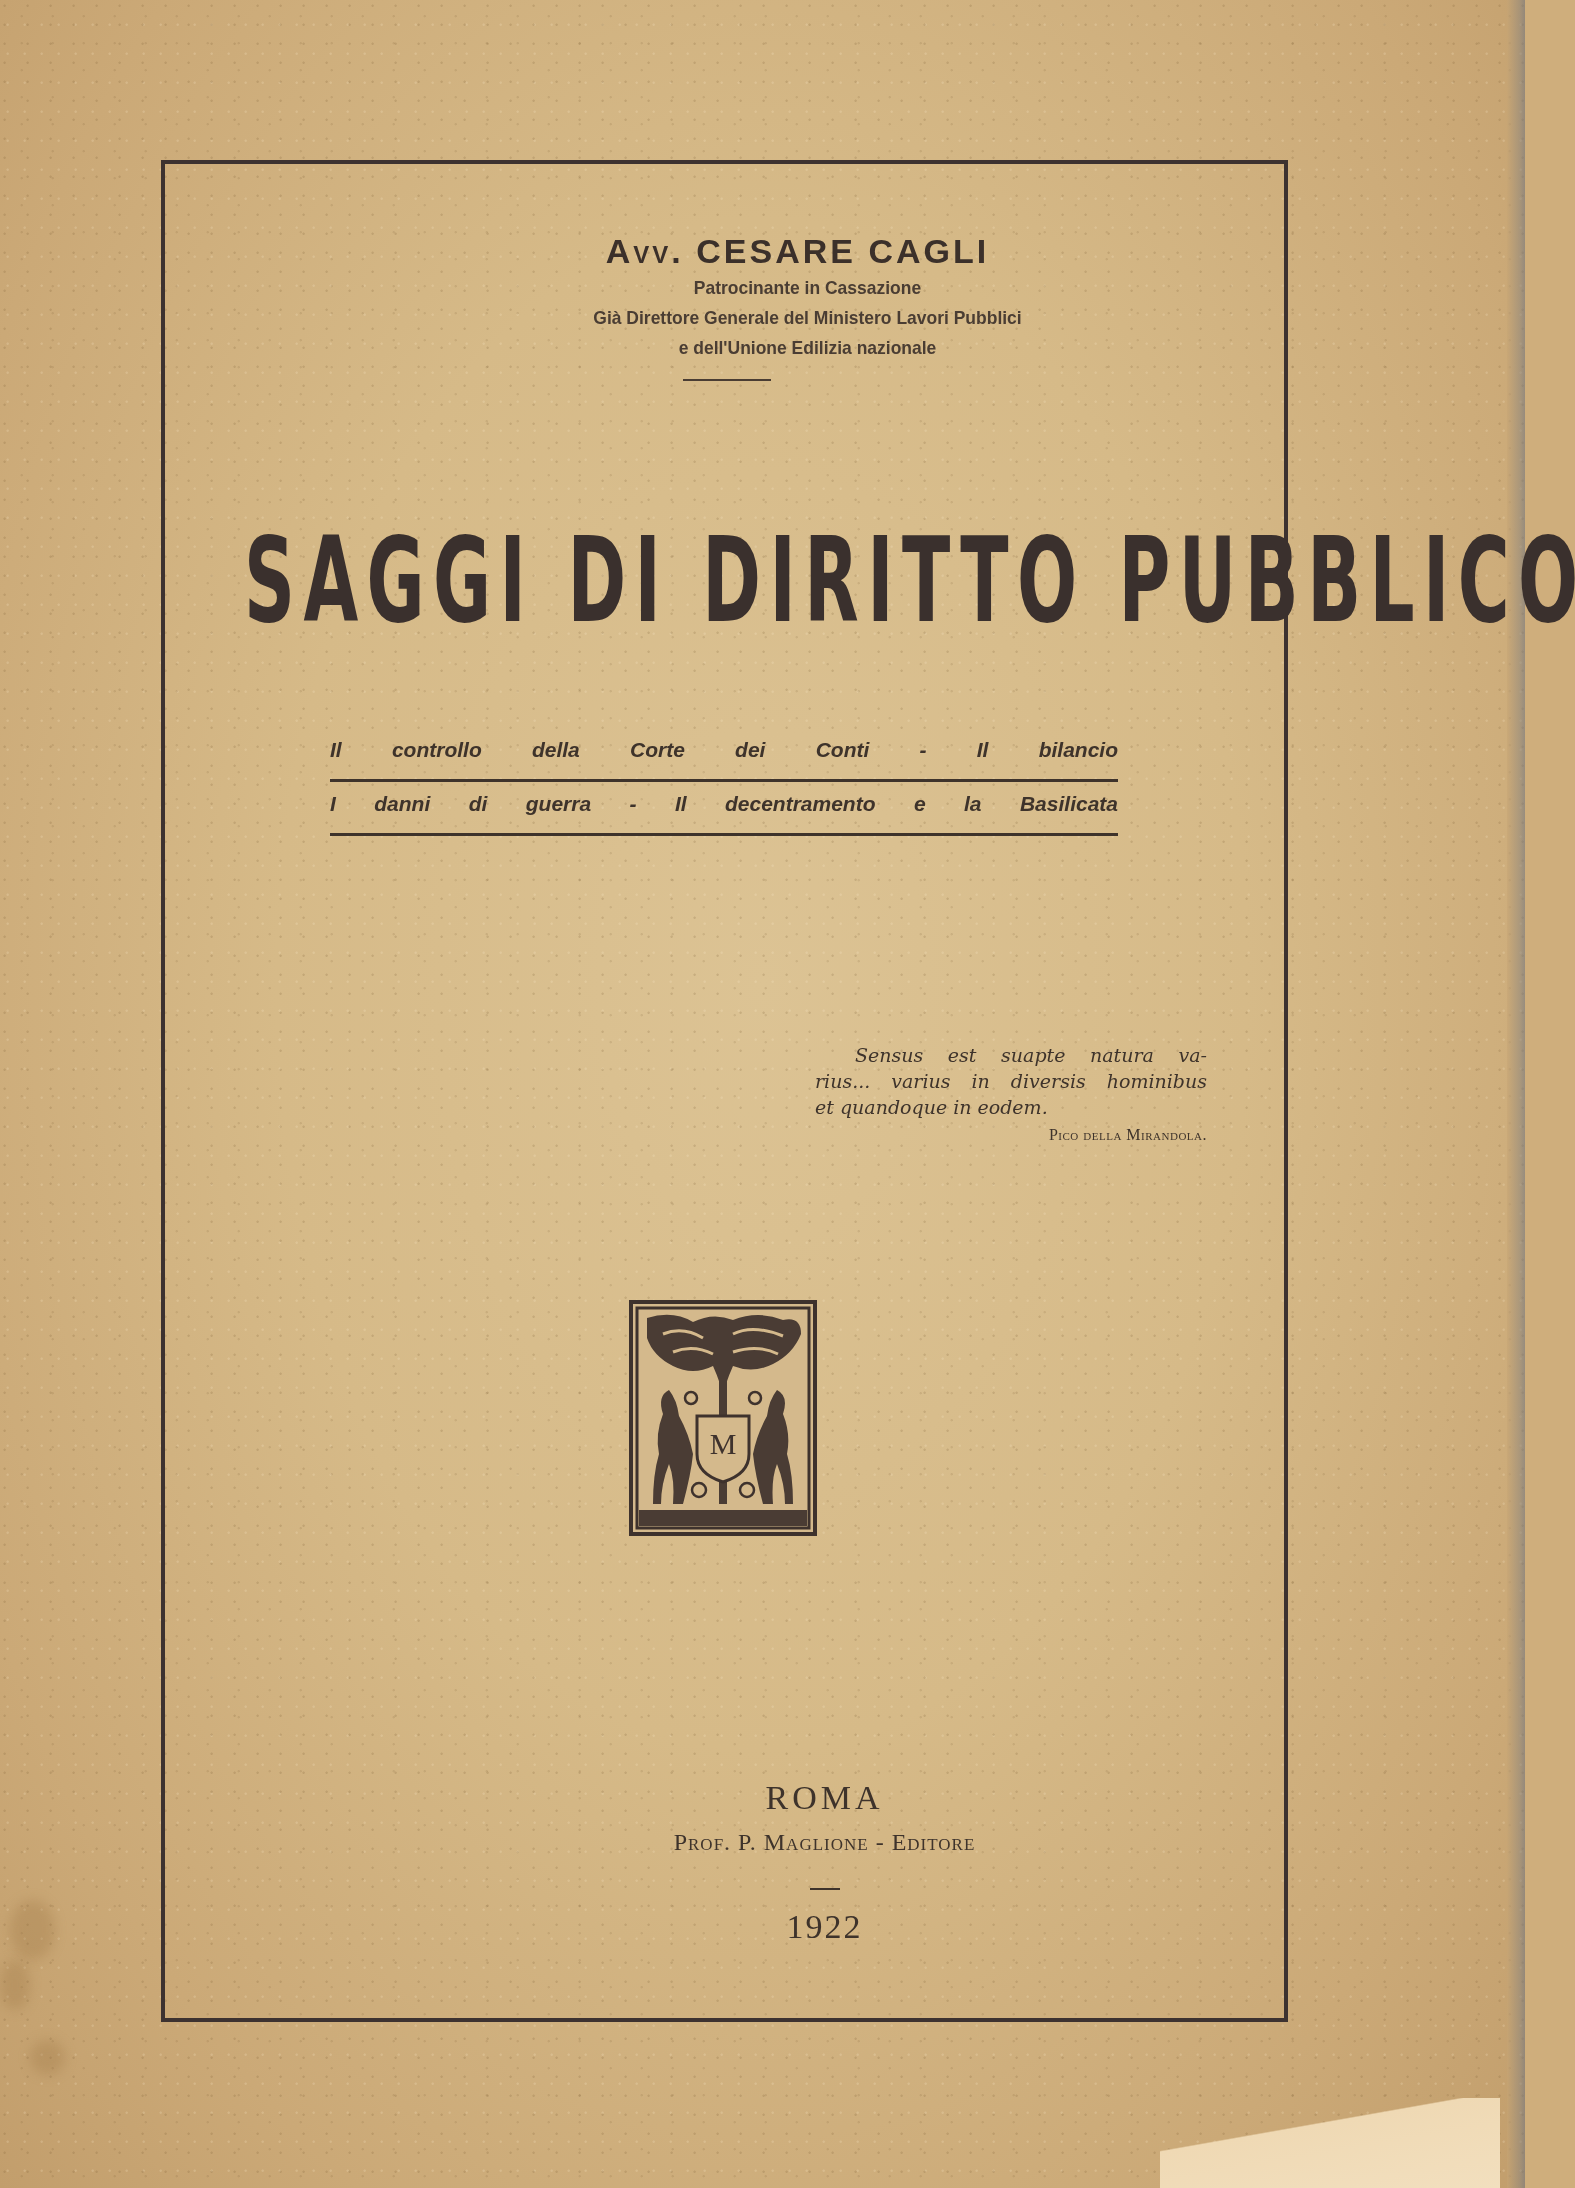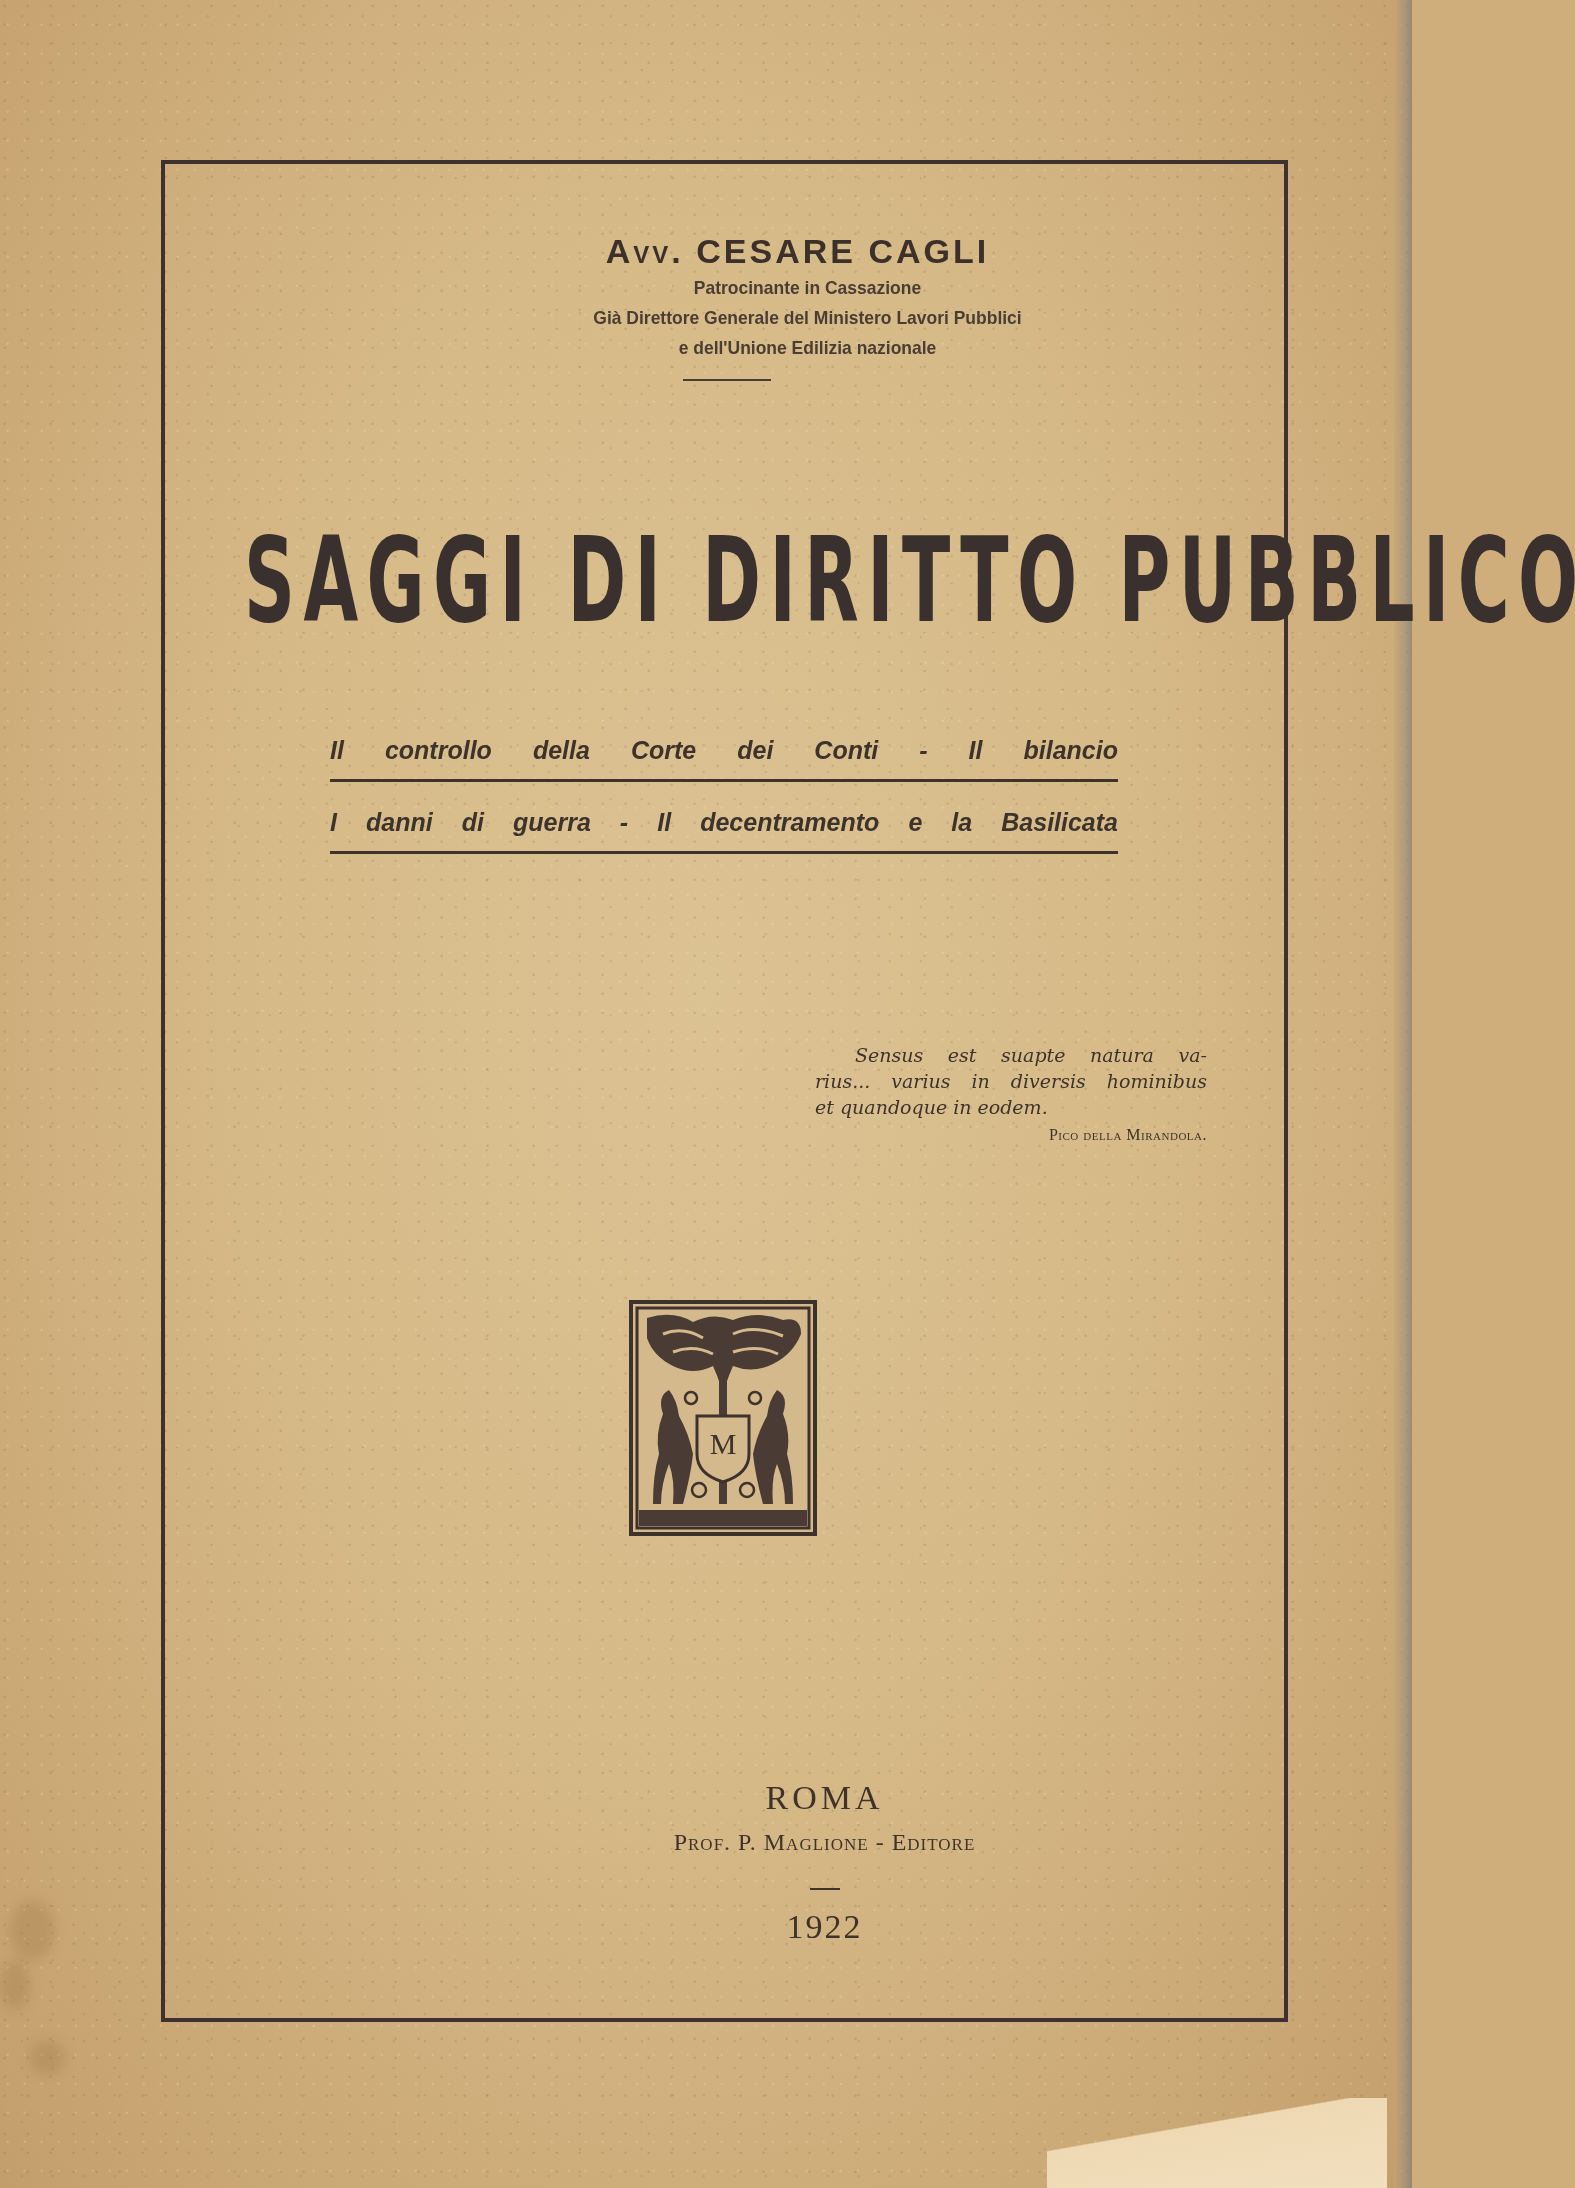--- a/index.html
+++ b/index.html
@@ -9,21 +9,21 @@
     body {
       width: 1575px;
       height: 2188px;
       position: relative;
       overflow: hidden;
       background: #cfae7c;
     }
     .cover {
       position: absolute;
       left: 0; top: 0;
-      width: 1412px; height: 2188px;
+      width: 1525px; height: 2188px;
       background:
         radial-gradient(ellipse at 50% 45%, #dcc394 0%, #d6ba88 45%, #cba977 80%, #c29e6c 100%);
     }
     
     .speckle {
       position: absolute; inset: 0;
       background-image:
         radial-gradient(circle at 20% 30%, rgba(110,80,40,0.18) 0.8px, transparent 1.6px),
         radial-gradient(circle at 70% 60%, rgba(110,80,40,0.14) 0.8px, transparent 1.6px),
         radial-gradient(circle at 45% 85%, rgba(255,240,210,0.20) 0.8px, transparent 1.6px);
@@ -108,25 +108,25 @@
       position: absolute;
       left: 330px; top: 728px;
       width: 788px;
       font-family: "Liberation Sans", sans-serif;
       font-style: italic;
       font-weight: bold;
       color: #3e332b;
     }
     .subtitle-line {
       height: 54px;
-      font-size: 25px;
+      font-size: 21px;
       line-height: 44px;
       border-bottom: 3px solid #3e332b;
       box-sizing: border-box;
-      margin-bottom: 18px;
+      margin-bottom: 0;
       white-space: nowrap;
       text-align: justify;
       text-align-last: justify;
     }
 
     .epigraph {
       position: absolute;
       left: 815px; top: 1042px;
       width: 392px;
       font-family: "DejaVu Serif", serif;

